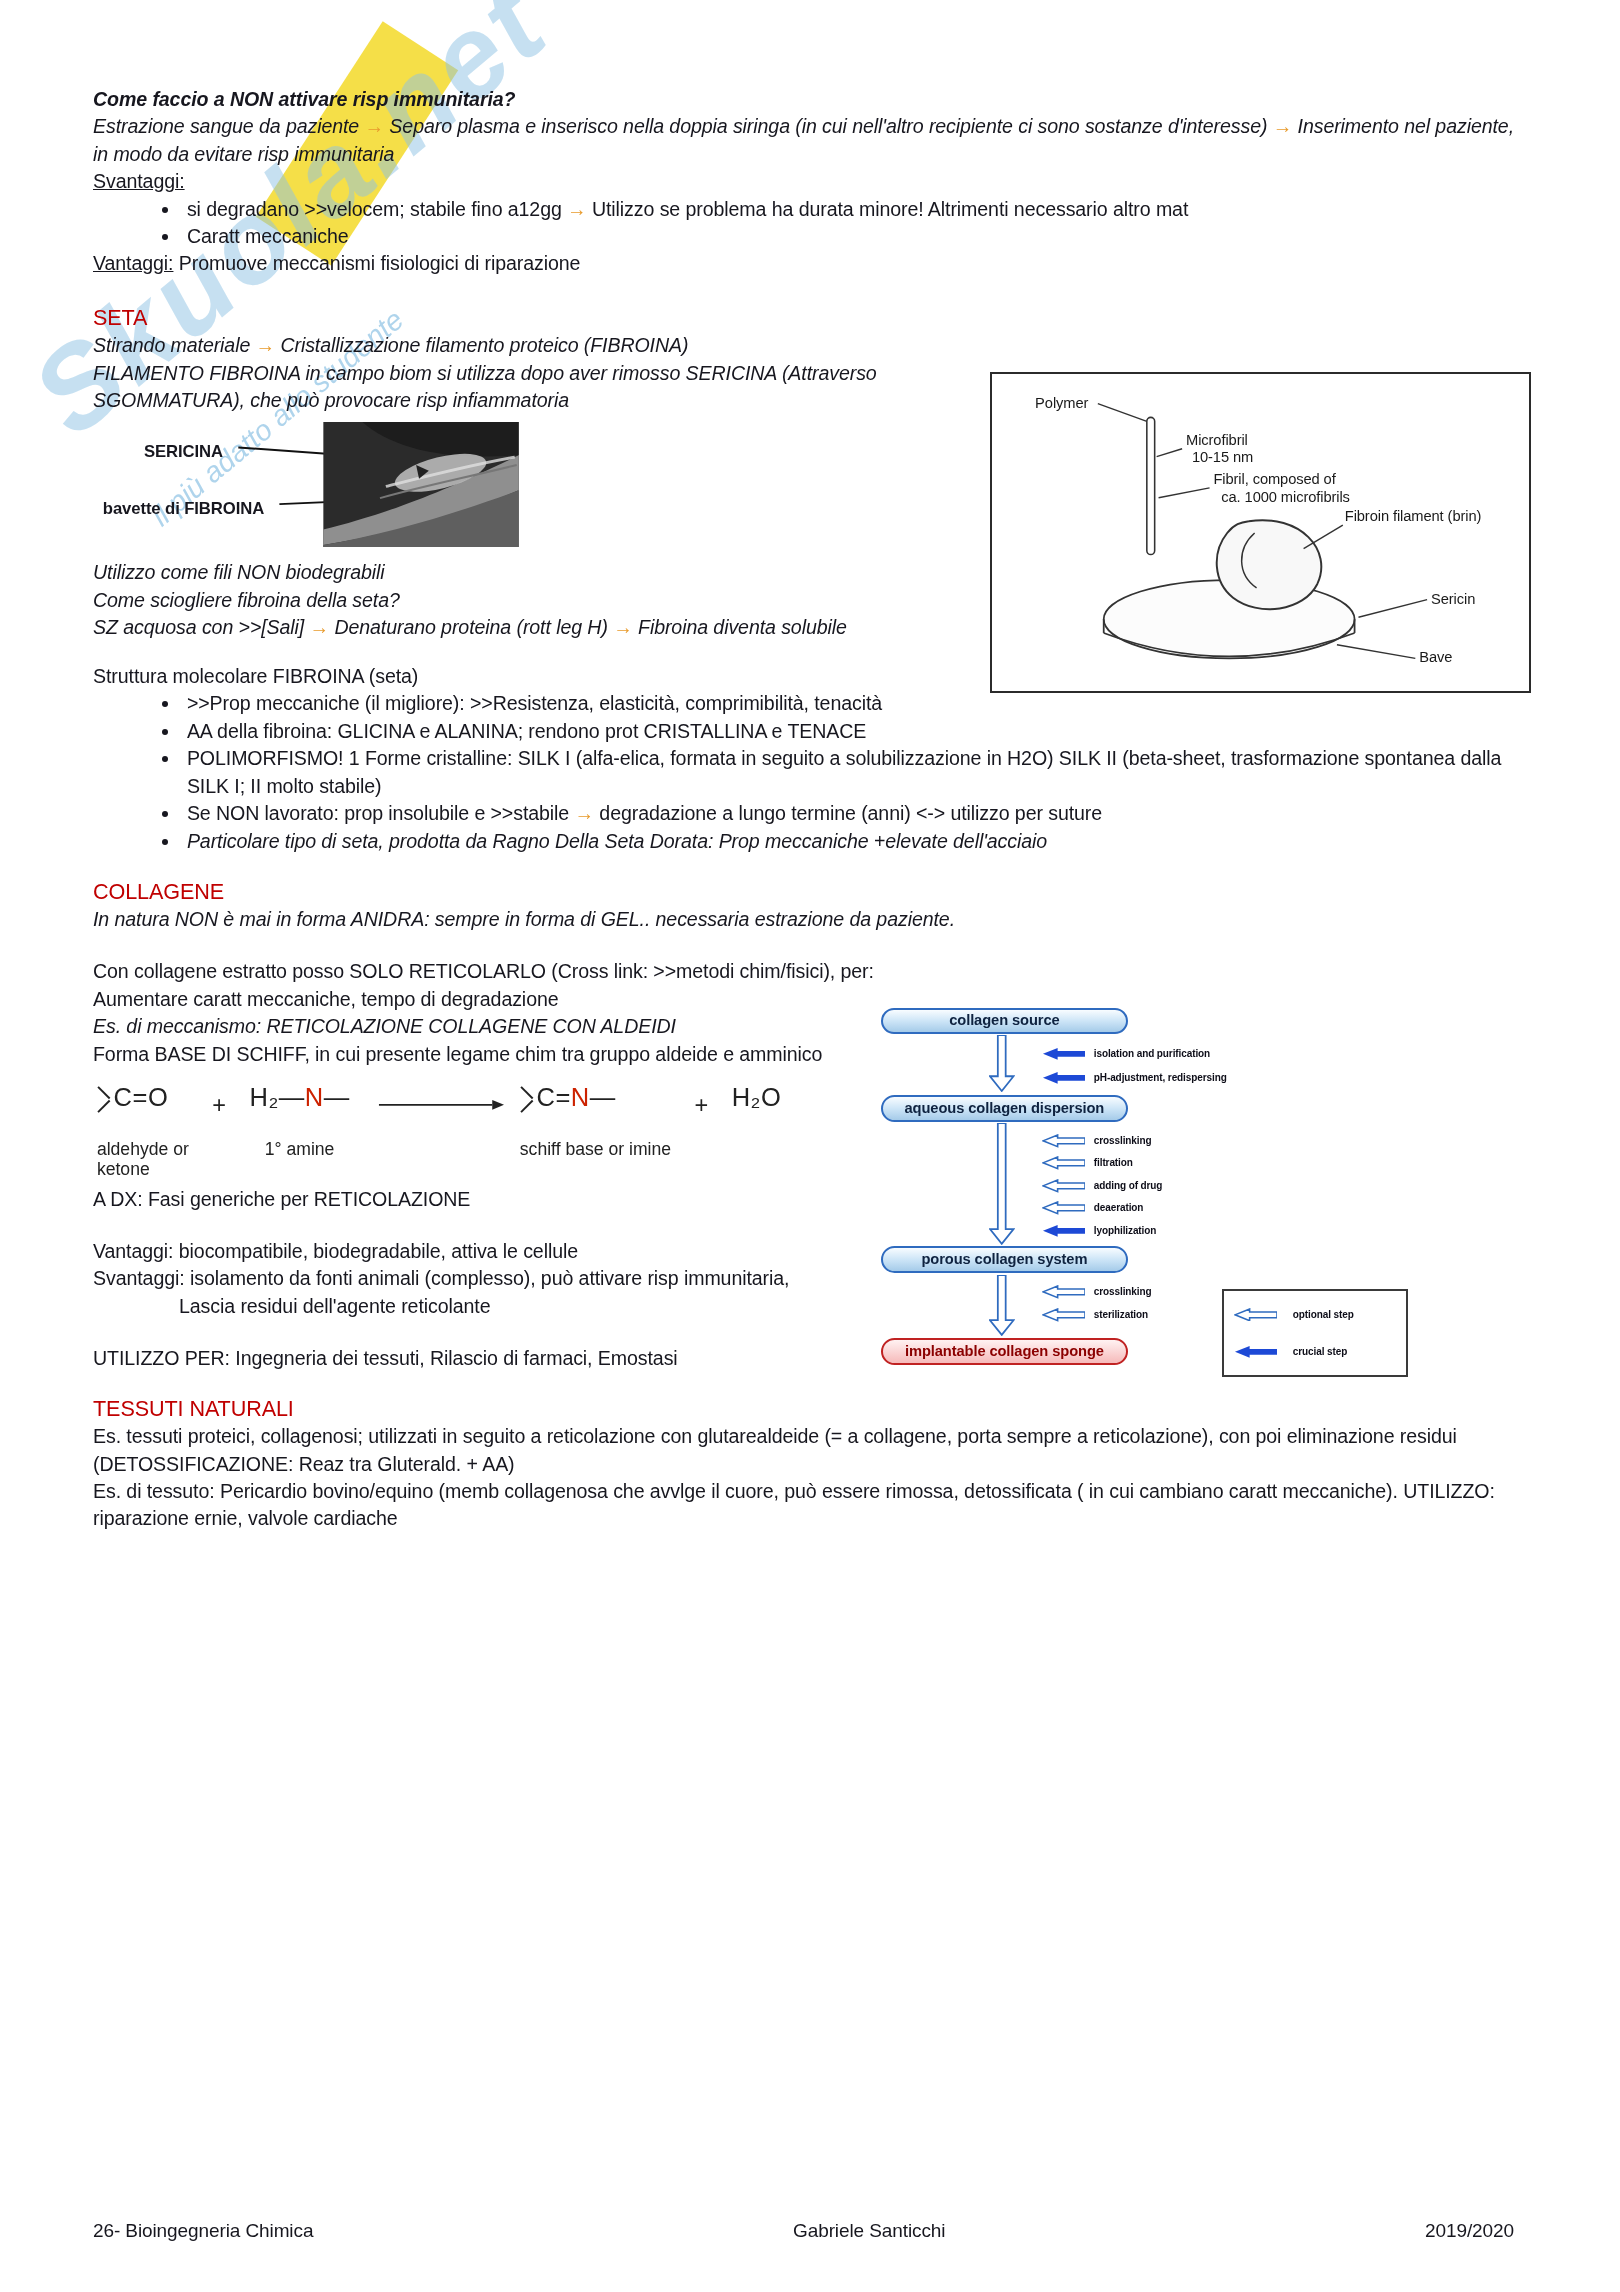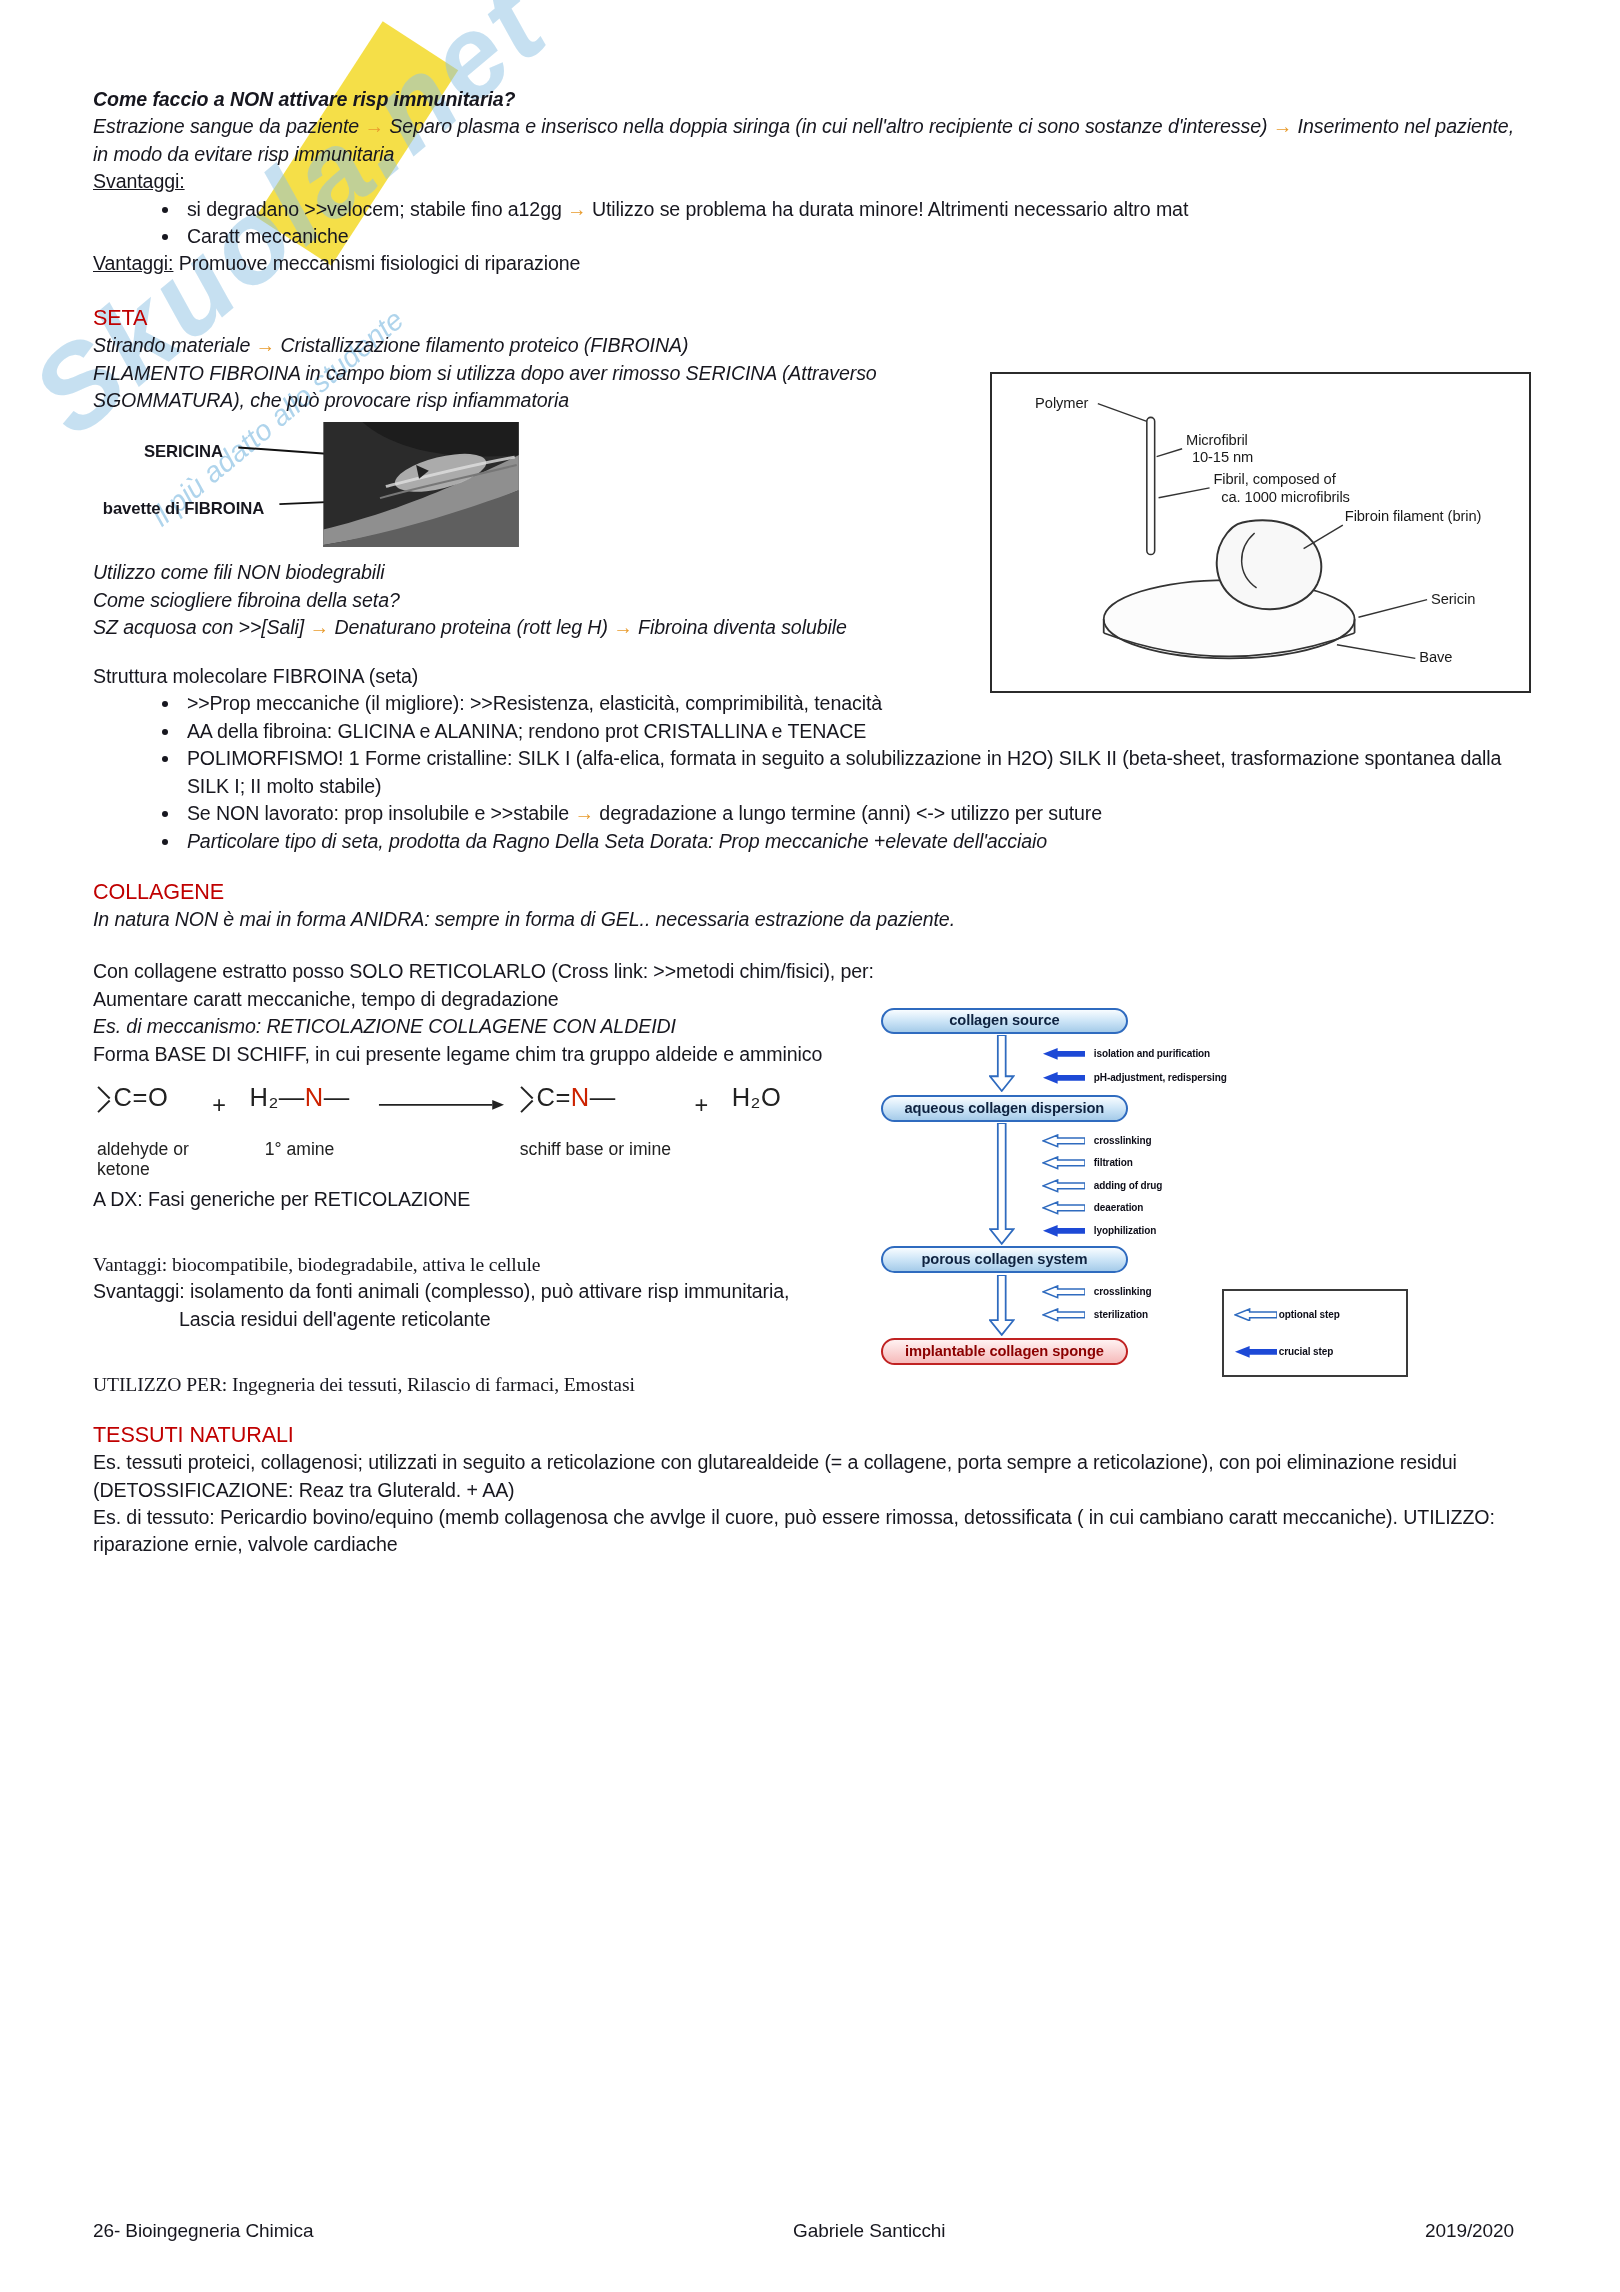--- a/index.html
+++ b/index.html
@@ -22,21 +22,21 @@
     opacity:.65; white-space:nowrap; }
   
   .content { position:relative; z-index:2; padding:86px 93px 0 93px; }
   p { margin:0; }
   h2 { margin:0; font-weight:400; }
   .red { color:#C00000; font-size:21.6px; line-height:29px; }
   .bi { font-weight:bold; font-style:italic; }
   .it { font-style:italic; }
   .ul { text-decoration:underline; }
   .arrow { color:#E89B2D; font-style:normal; font-weight:bold; }
-  .mt22 { margin-top:21.6px; } .mt24 { margin-top:38px;font-family:Liberation Serif, serif; } .mt26 { margin-top:25.5px; }
+  .mt22 { margin-top:21.6px; } .mt24 { margin-top:25px; } .mt26 { margin-top:25.5px; }
   ul.bullets { margin:0; padding:0 0 0 88px; }
   ul.bullets li { margin:0; padding-left:5.9px; }
   .w840 { max-width:823px; } .w800 { max-width:784px; }
   .indent { padding-left:86px; }
   
   .fig-sem { position:relative; height:133px; margin:7.8px 0 3.9px; }
   .fig-lb { position:absolute; font-weight:bold; font-size:16.7px; font-style:normal; }
   .fig-lb.l1 { left:51px; top:15.7px; }
   .fig-lb.l2 { left:9.8px; top:73px; }
   .fig-arrows { position:absolute; left:0; top:0; }
@@ -67,21 +67,21 @@
   .fc-box.b1{top:2.9px} .fc-box.b2{top:90px} .fc-box.b3{top:241px} .fc-box.b4{top:333px}
   .fc-box.red-box { border-color:#c02222;
     background:linear-gradient(180deg,#fff2f2,#f6baba); color:#8b0000; }
   .fc-down { position:absolute; left:112px; }
   .d1{top:30px} .d2{top:118px} .d3{top:270px}
   .fc-step { position:absolute; left:165px; display:flex; align-items:center; gap:8.8px; }
   .fc-lbl { font-size:10px; font-weight:bold; color:#0d0d18; white-space:nowrap; }
   .fc-legend { position:absolute; left:345px; top:284px; width:186px;
     border:2px solid #3a3a3a; background:#fff; padding:9.8px; display:flex;
     flex-direction:column; gap:9.8px; }
-  .fc-leg-row { display:flex; align-items:center; gap:2px; }
+  .fc-leg-row { display:flex; align-items:center; gap:16px; }
   
   .page-footer { position:absolute; left:93px; right:106px; top:2217px; z-index:2;
     display:flex; justify-content:space-between; font-size:19px; color:#17171f; }
 </style>
 </head>
 <body>
 
 <div class="page">
 
   <div class="watermark">

